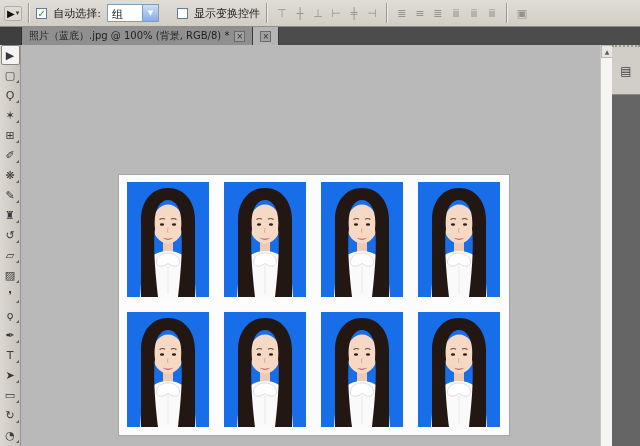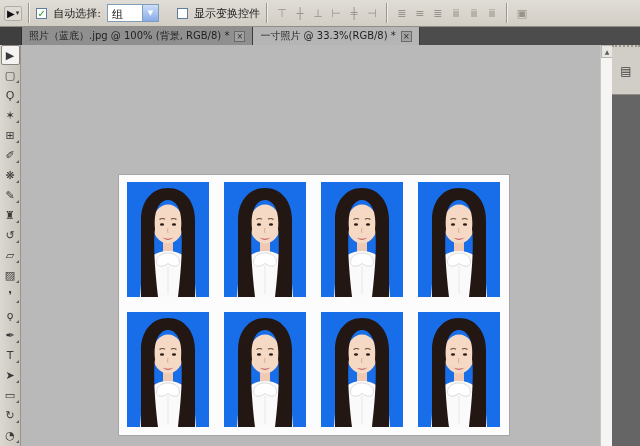--- a/index.html
+++ b/index.html
@@ -147,21 +147,20 @@
   <span class="opt-icon">▣</span>
 </div>
 
 <div class="tab-bar">
   <span class="tools-grip"></span>
   <span class="tab inactive">
     <span>照片（蓝底）.jpg @ 100% (背景, RGB/8) *</span>
     <span class="tab-close">×</span>
   </span>
   <span class="tab active">
-    <span>一寸照片 @ 33.3%(RGB/8) *</span>
     <span class="tab-close">×</span>
   </span>
 </div>
 
 <div class="tools-panel" id="tools-panel">
     <div class="tool selected">▶</div>
     <div class="tool">▢</div>
     <div class="tool">Ϙ</div>
     <div class="tool">✶</div>
     <div class="tool">⊞</div>

